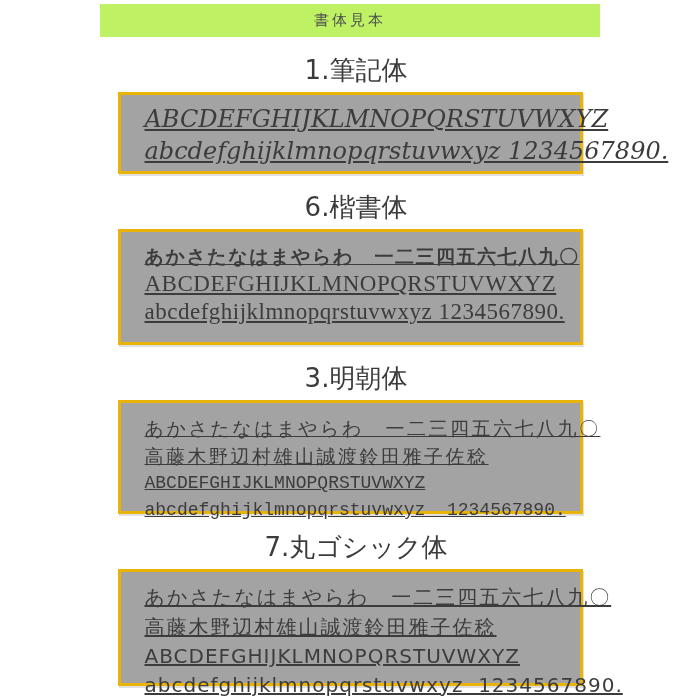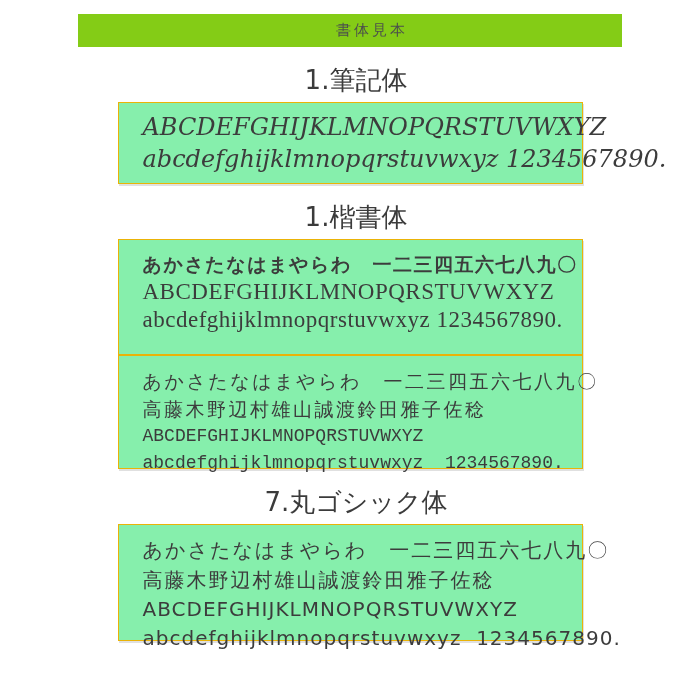--- a/index.html
+++ b/index.html
@@ -12,47 +12,47 @@
     font-family: "DejaVu Sans", "Liberation Sans", sans-serif;
   }
   .page {
     width: 700px;
     height: 700px;
     background: #ffffff;
   }
   .titlebar {
     width: 500px;
     height: 33px;
-    margin: 14px auto;
-    background: #84cc16;
+    margin: 4px auto;
+    background: #bef264;
     text-align: center;
     line-height: 33px;
     font-size: 15px;
     letter-spacing: 3px;
     color: #4c504c;
     font-family: "DejaVu Sans", sans-serif;
-    padding-left: 44px;
   }
   .heading {
     margin: 16px 0 4px 12px;
     text-align: center;
     font-size: 26px;
     line-height: 35px;
     font-weight: normal;
     color: #3b3b3b;
     font-family: "DejaVu Sans", "Liberation Sans", sans-serif;
   }
   .box {
     width: 465px;
     margin: 0 auto;
     box-sizing: border-box;
-    border: 1px solid #eab308;
+    border: 3px solid #eab308;
     box-shadow: 1px 2px 0 rgba(0,0,0,0.12);
-    background: #86efac;
+    background: #a3a3a3;
     color: #3c3c3c;
+    text-decoration: underline;
   }
   .line { white-space: pre; }
 
   
   .style-script { height: 82px; padding: 8px 0 0 24px; }
   .style-script .line {
     font-family: "DejaVu Serif", "Liberation Serif", serif;
     font-style: italic;
     font-size: 24px;
     line-height: 32px;
@@ -114,29 +114,30 @@
 
   <section>
     <h2 class="heading">1.筆記体</h2>
     <div class="box style-script">
       <div class="line">ABCDEFGHIJKLMNOPQRSTUVWXYZ</div>
       <div class="line">abcdefghijklmnopqrstuvwxyz 1234567890.</div>
     </div>
   </section>
 
   <section>
-    <h2 class="heading">1.楷書体</h2>
+    <h2 class="heading">6.楷書体</h2>
     <div class="box style-kaisho">
       <div class="line jp">あかさたなはまやらわ　一二三四五六七八九〇</div>
       <div class="line latin">ABCDEFGHIJKLMNOPQRSTUVWXYZ</div>
       <div class="line latin">abcdefghijklmnopqrstuvwxyz 1234567890.</div>
     </div>
   </section>
 
   <section>
+    <h2 class="heading">3.明朝体</h2>
     <div class="box style-mincho">
       <div class="line jp">あかさたなはまやらわ　一二三四五六七八九〇</div>
       <div class="line jp">高藤木野辺村雄山誠渡鈴田雅子佐稔</div>
       <div class="line latin">ABCDEFGHIJKLMNOPQRSTUVWXYZ</div>
       <div class="line latin">abcdefghijklmnopqrstuvwxyz  1234567890.</div>
     </div>
   </section>
 
   <section>
     <h2 class="heading">7.丸ゴシック体</h2>

